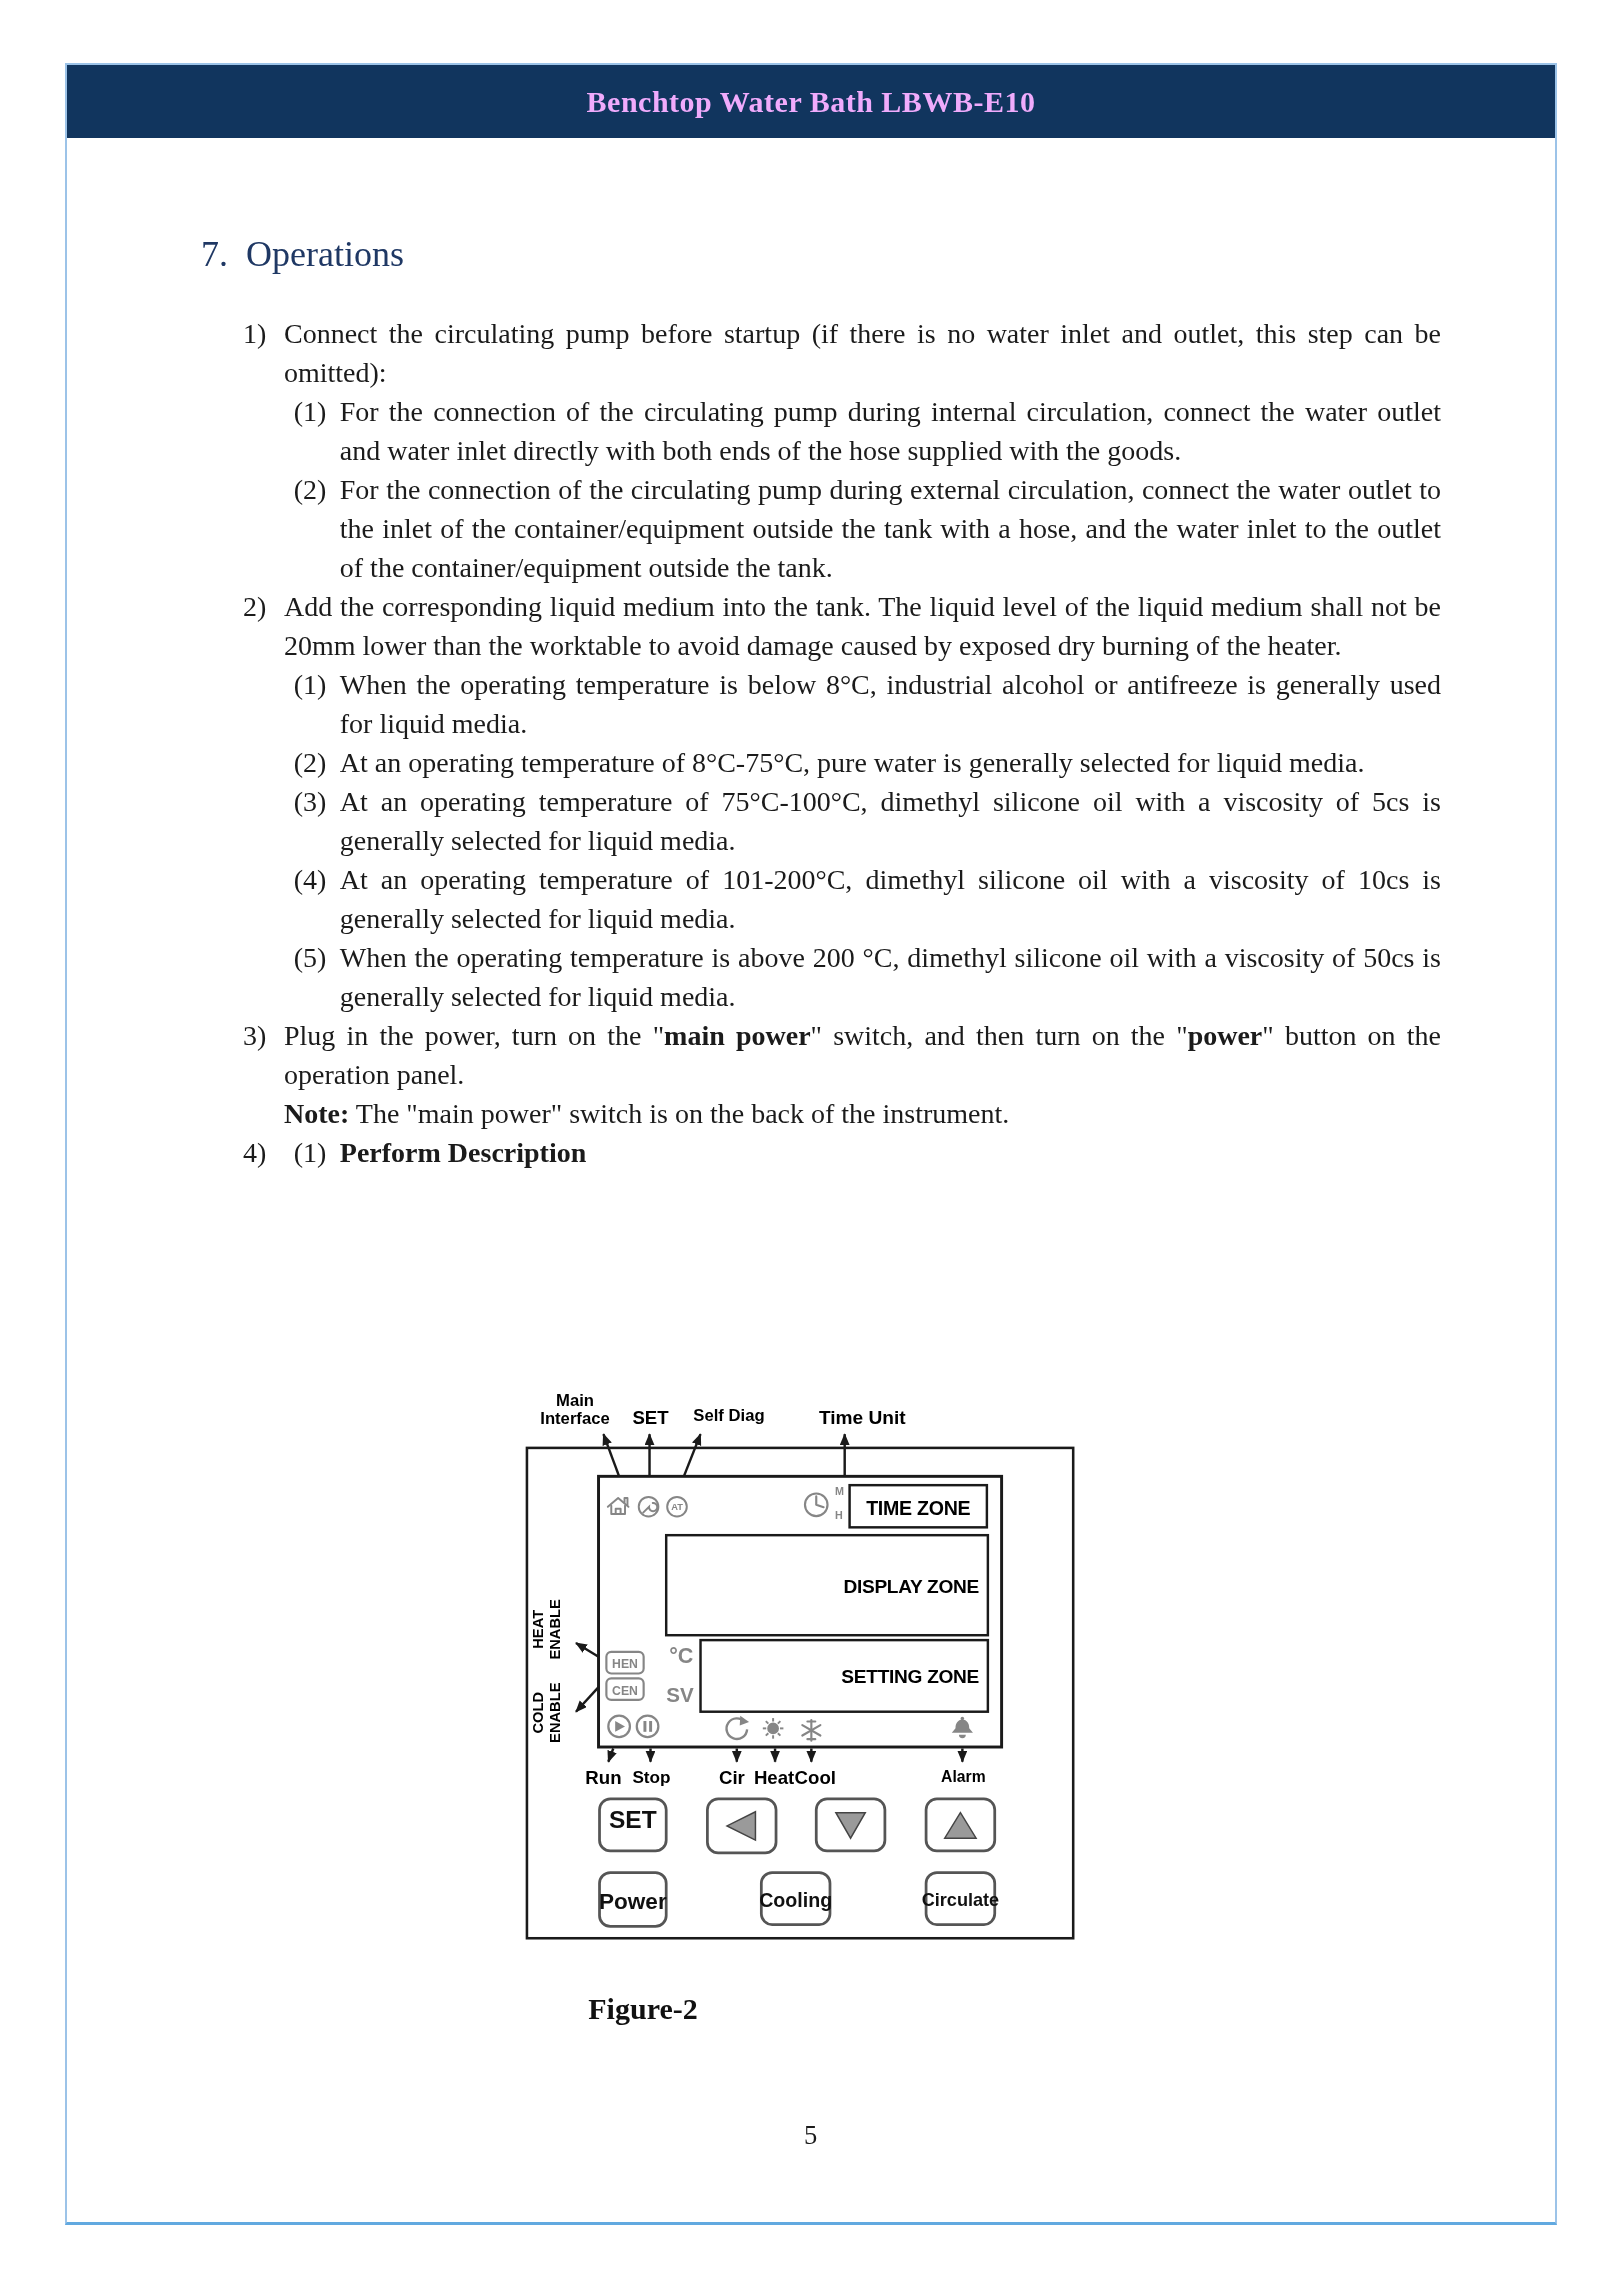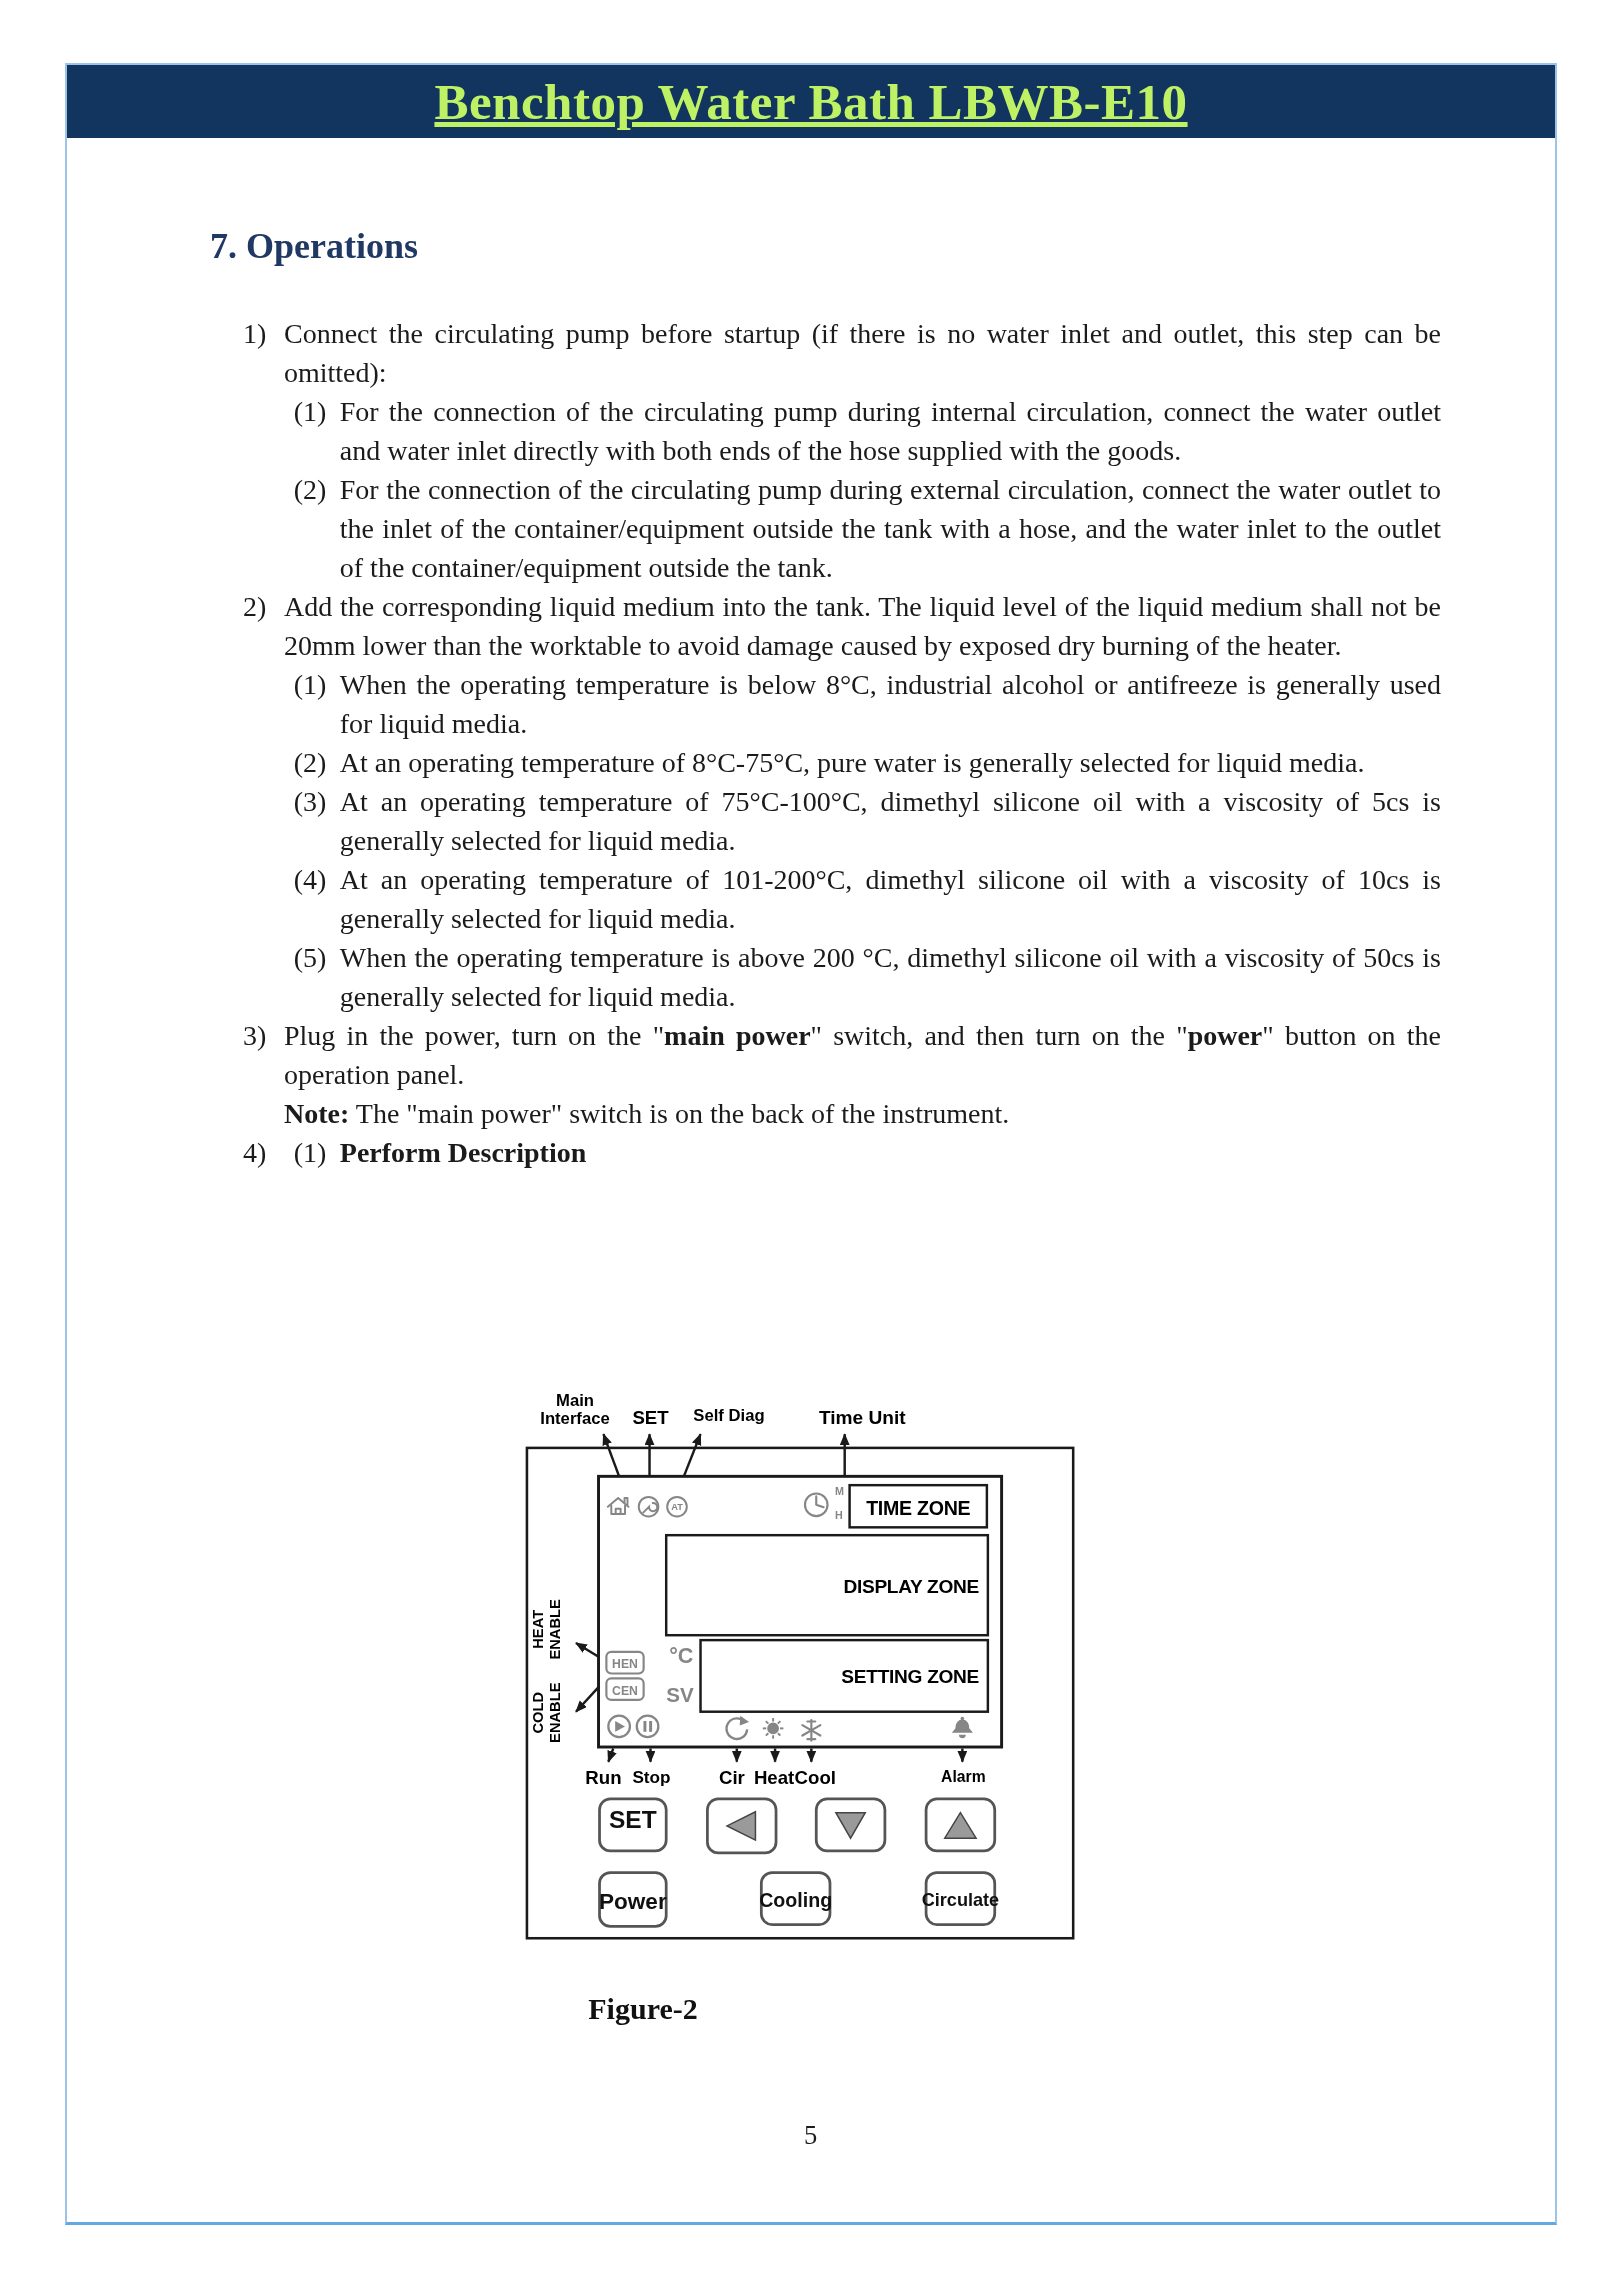--- a/index.html
+++ b/index.html
@@ -2,22 +2,22 @@
 <html><head>
 <meta charset="utf-8">
 <style>
   html,body{margin:0;padding:0;background:#ffffff;}
   .page{position:relative;width:1621px;height:2293px;background:#fff;overflow:hidden;
         font-family:"Liberation Serif", serif;color:#1b1b1b;}
   .frame{position:absolute;left:65px;top:63px;width:1488px;height:2157px;
          border:2px solid #9cc3e8;border-bottom:3.9px solid #61a9e0;}
   .header-bar{position:absolute;left:67px;top:65px;width:1488px;height:73px;
               background:#11355e;display:flex;align-items:center;justify-content:center;}
-  .header-title{font-size:51px;font-weight:bold;color:#bef264;letter-spacing:0.5px;text-decoration:underline;}
-  .section-heading{position:absolute;left:201px;top:225px;font-size:36px;font-weight:bold;color:#1f3864;text-align:center;}
+  .header-title{font-size:30px;font-weight:bold;color:#f0abfc;letter-spacing:0.5px;}
+  .section-heading{position:absolute;left:201px;top:233px;font-size:36px;font-weight:normal;color:#1f3864;}
   .section-num{display:inline-block;min-width:45px;}
   .ops-list{position:absolute;left:243px;top:314px;width:1198px;font-size:28px;
             line-height:39px;text-align:justify;}
   .li1{position:relative;padding-left:41px;}
   .li1 > .marker{position:absolute;left:0;top:0;}
   .li2{position:relative;margin-left:9.8px;padding-left:46px;}
   .li2 > .marker{position:absolute;left:0;top:0;}
   .seg-b{font-weight:bold;}
   .note{text-align:justify;}
   .figure-wrap{position:absolute;left:524px;top:1388px;width:559px;height:567px;}

